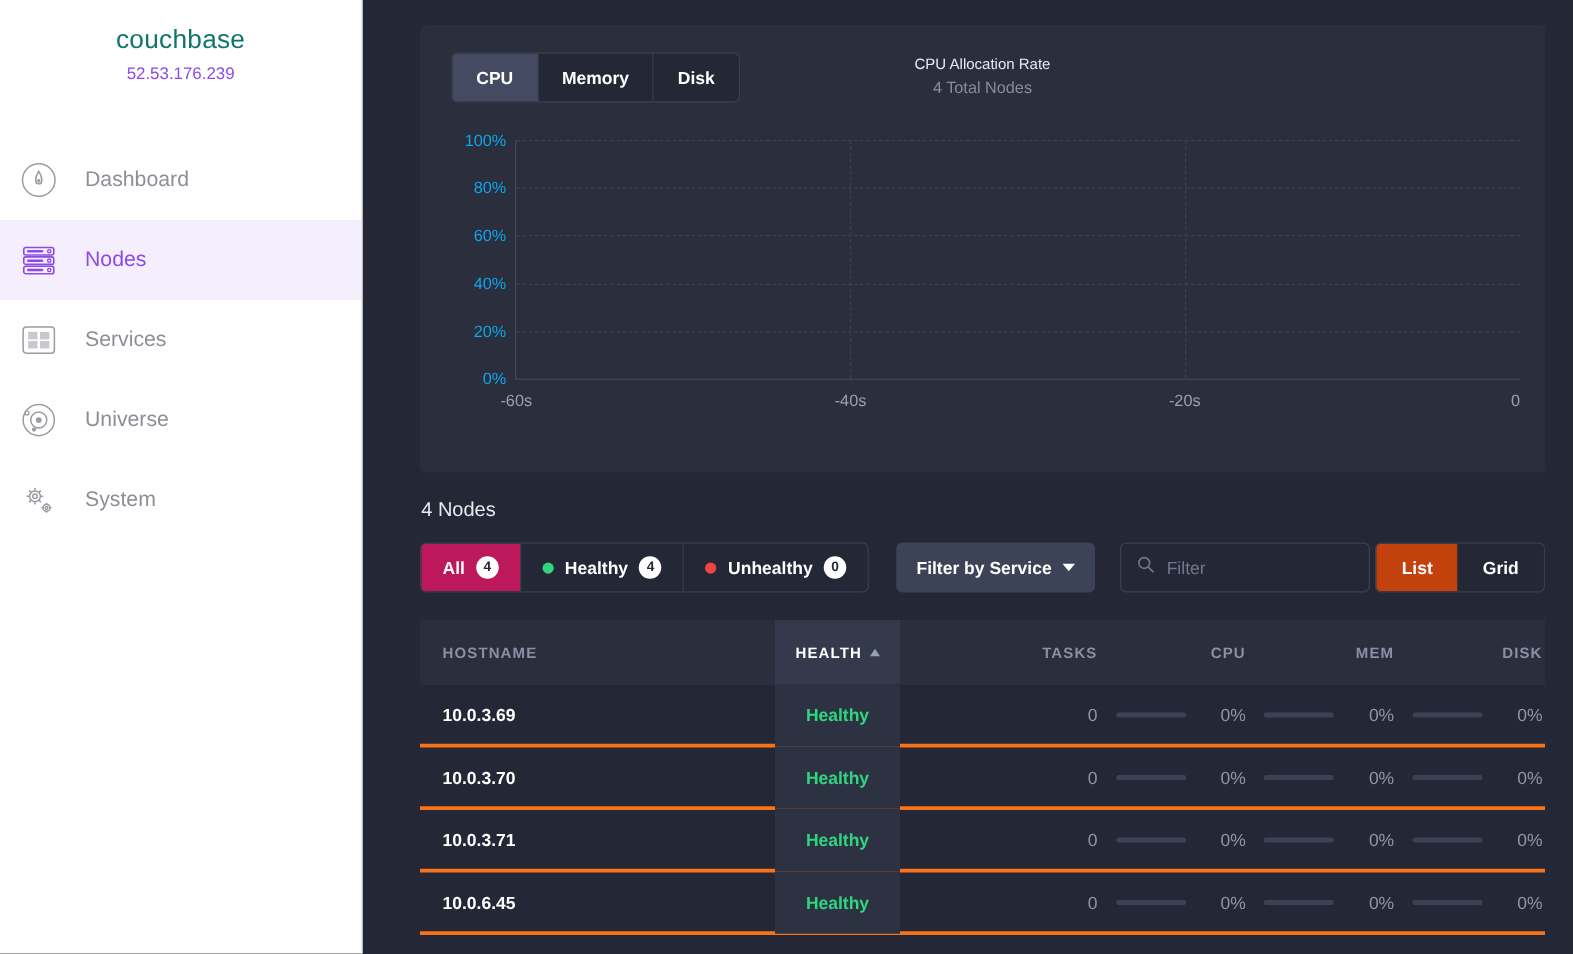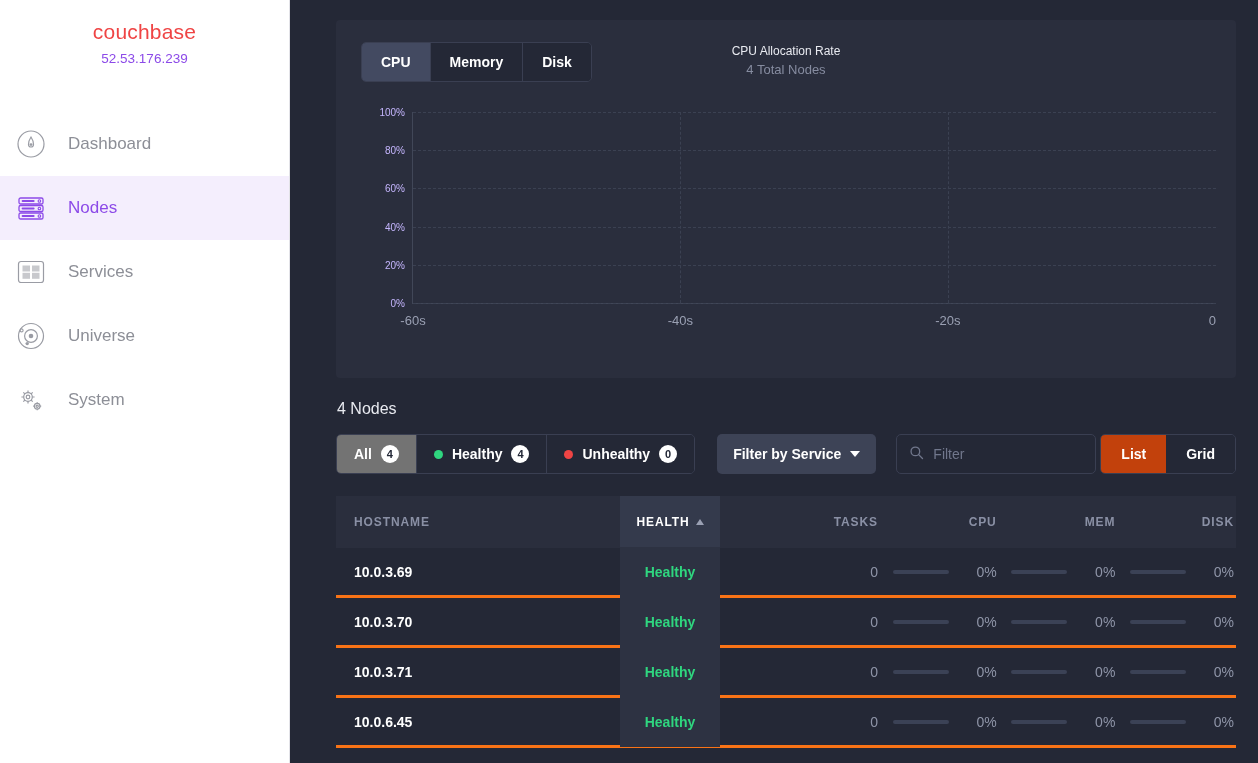--- a/index.html
+++ b/index.html
@@ -14,21 +14,21 @@
   
   .sidebar {
     width: 290px; height: 763px;
     background: #ffffff;
     border-right: 1px solid #e3e3e8;
     flex: 0 0 290px;
     position: relative;
   }
   .brand { padding-top: 20px; text-align: center; }
   .brand-name {
-    font-size: 21px; color: #ef4444; letter-spacing: .2px;
+    font-size: 21px; color: #0f766e; letter-spacing: .2px;
   }
   .brand-ip {
     font-size: 13.5px; color: #8c4ae8; margin-top: 7px;
   }
   .nav { margin-top: 46px; }
   .nav-item {
     display: flex; align-items: center;
     height: 64px; padding-left: 12px;
     cursor: pointer;
   }
@@ -84,21 +84,21 @@
     left: 0; right: 0; height: 0;
     border-top: 1px dashed #3b4152;
   }
   .vgrid {
     top: 0; bottom: 0; width: 0;
     border-left: 1px dashed #3b4152;
   }
   .ylab {
     position: absolute; right: 100%; margin-right: 8px;
     transform: translateY(-50%);
-    font-size: 10px; color: #c4b5fd; white-space: nowrap;
+    font-size: 13px; color: #0ea5e9; white-space: nowrap;
   }
   .xlab {
     position: absolute; top: 100%; margin-top: 10px;
     transform: translateX(-50%);
     font-size: 13px; color: #9aa0b3; white-space: nowrap;
   }
 
   
   .nodes-count { font-size: 16px; color: #e8eaf0; margin: 22px 0 0 1px; }
   .toolbar { display: flex; align-items: center; margin-top: 16px; }
@@ -106,21 +106,21 @@
     display: inline-flex; border: 1px solid #3a3f52;
     border-radius: 5px; overflow: hidden; height: 40px;
   }
   .chip {
     display: flex; align-items: center; gap: 9px;
     padding: 0 17px; height: 38px;
     font-size: 14px; color: #fff; background: #242836;
     border-right: 1px solid #3a3f52; cursor: pointer; font-weight: 600;
   }
   .chip:last-child { border-right: none; }
-  .chip.active { background: #737373; }
+  .chip.active { background: #be185d; }
   .dot { width: 9px; height: 9px; border-radius: 50%; flex: 0 0 9px; }
   .chip-badge {
     background: #fff; color: #222736; border-radius: 9px;
     min-width: 18px; height: 18px; line-height: 18px;
     font-size: 11px; text-align: center; padding: 0 4px; font-weight: 700;
   }
   .svc-btn {
     margin-left: 22px; height: 40px; padding: 0 16px;
     background: #3d4356; border-radius: 5px;
     display: flex; align-items: center; gap: 9px;

